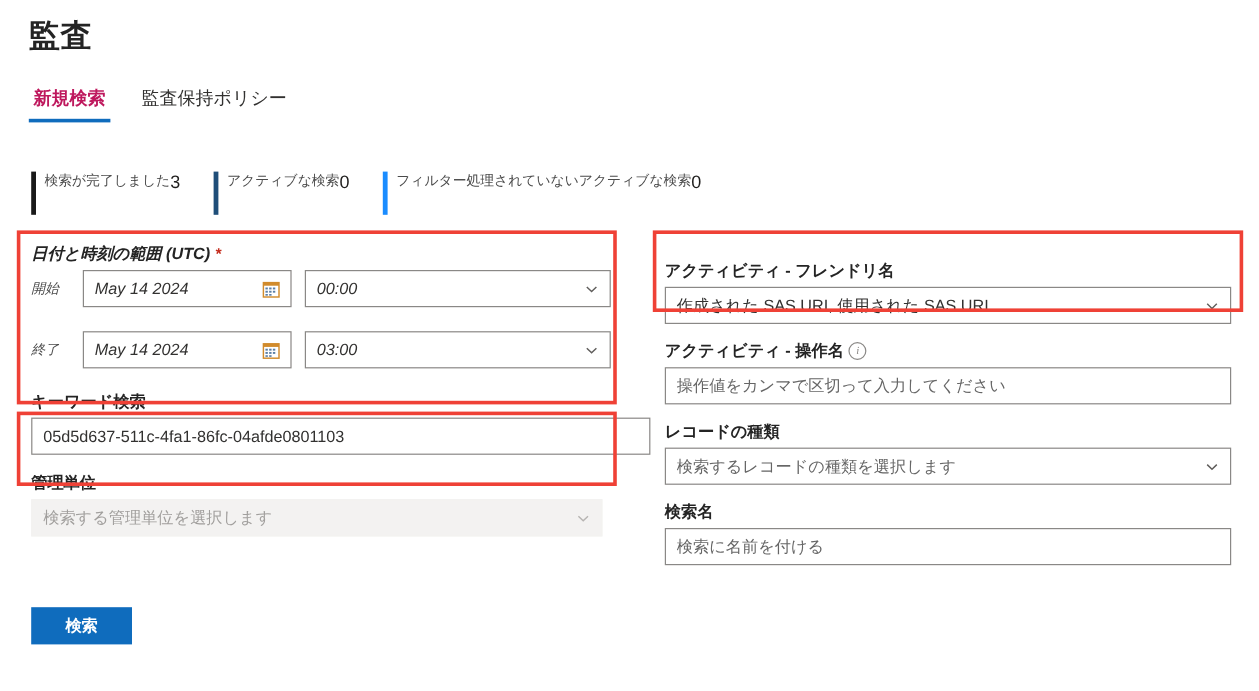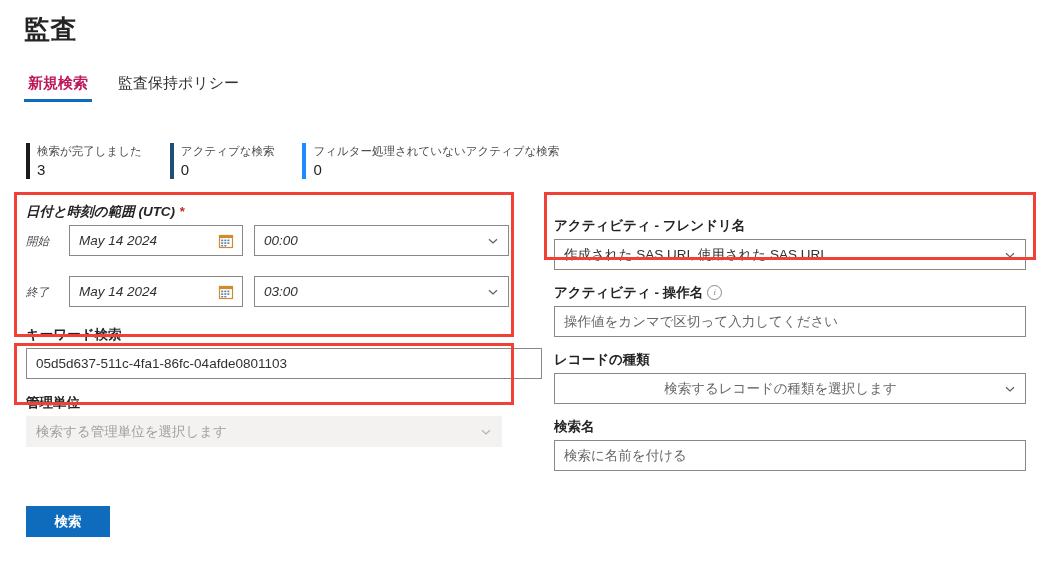--- a/index.html
+++ b/index.html
@@ -74,21 +74,20 @@
     padding-right: 10px;
   }
   .stat-bar {
     width: 4px;
     min-height: 36px;
     flex: 0 0 4px;
     margin-right: 7px;
   }
   .stat-text {
     display: flex;
-    flex-direction: column;
     justify-content: flex-start;
   }
   .stat-label {
     font-size: 11.5px;
     line-height: 17px;
     color: #4b4b4b;
     white-space: nowrap;
   }
   .stat-value {
     font-size: 15px;
@@ -403,21 +402,21 @@
       <span>アクティビティ - 操作名</span>
       <span class="info-icon">i</span>
     </div>
     <div class="inp" style="width:472px;">
       <span class="val ph">操作値をカンマで区切って入力してください</span>
     </div>
   </div>
 
   <div style="padding:13px 10px 0 10px;">
     <div class="field-label">レコードの種類</div>
-    <div class="inp" style="width:472px;text-align:center;">
+    <div class="inp" style="width:472px;">
       <span class="val ph">検索するレコードの種類を選択します</span>
       <span class="chev">
         <svg width="14" height="14" viewBox="0 0 14 14" fill="none" stroke="currentColor" stroke-width="1.2">
           <path d="M3 5.2 L7 9 L11 5.2"></path>
         </svg>
       </span>
     </div>
   </div>
 
   <div style="padding:13px 10px 0 10px;">

